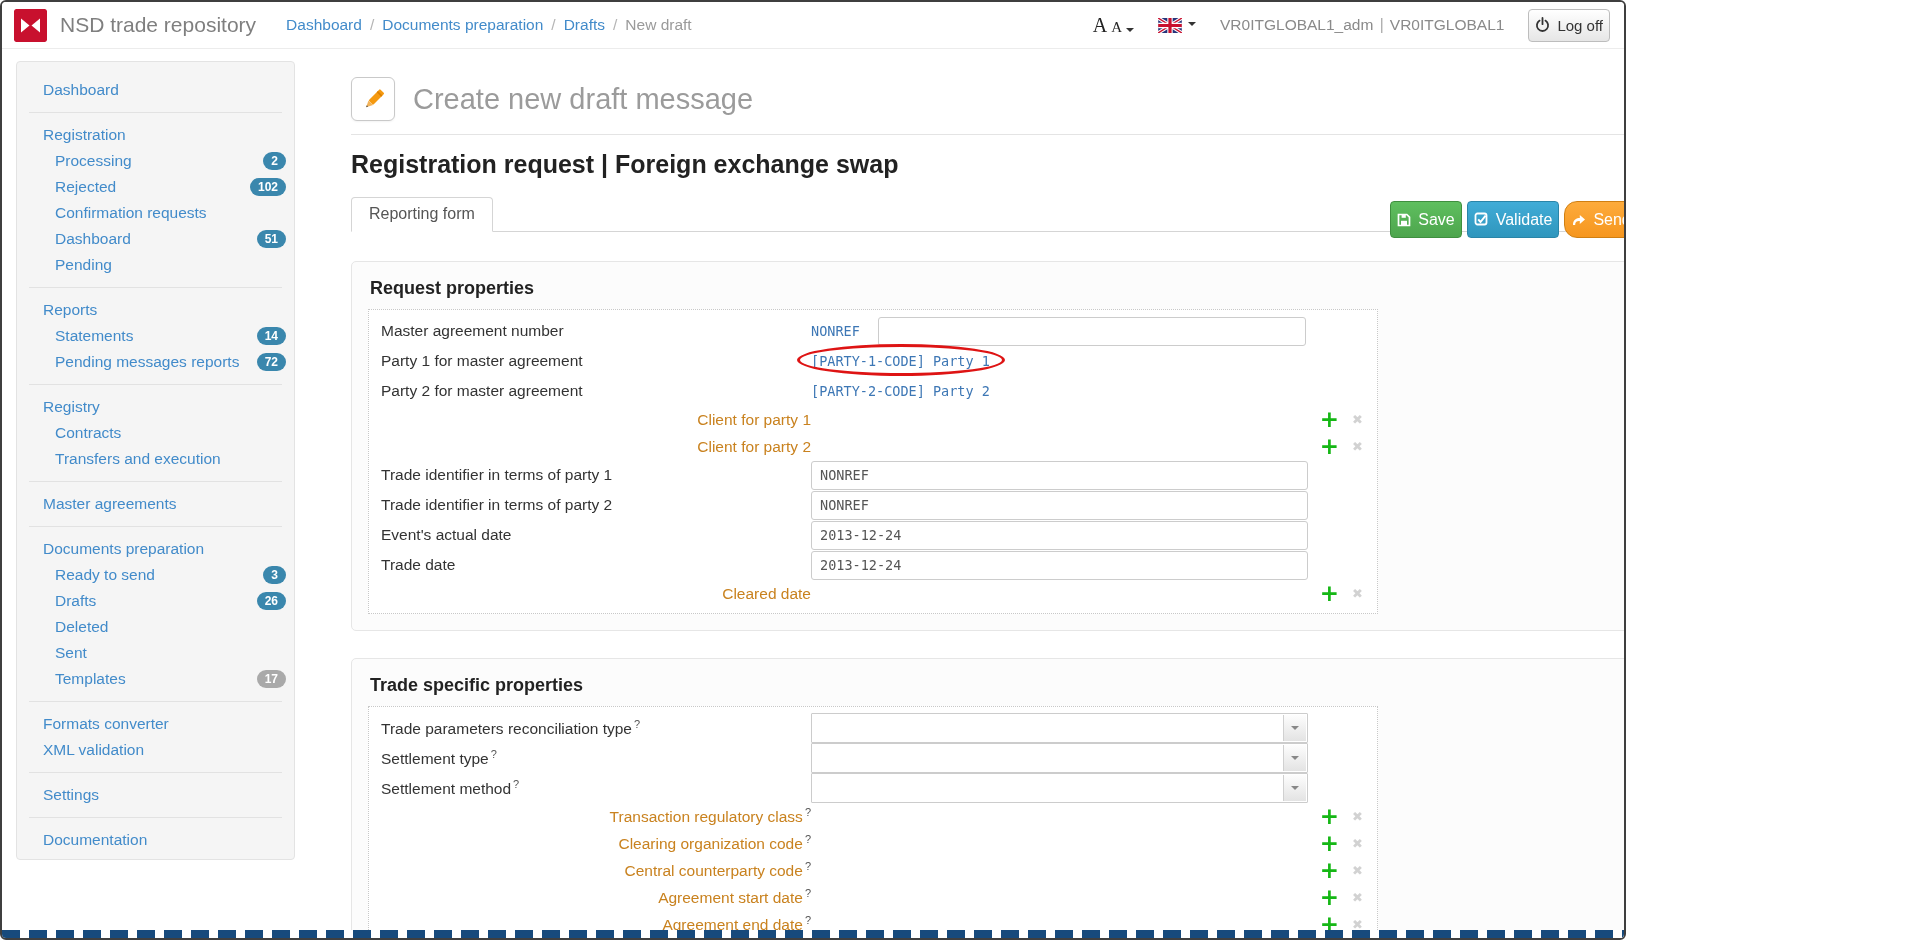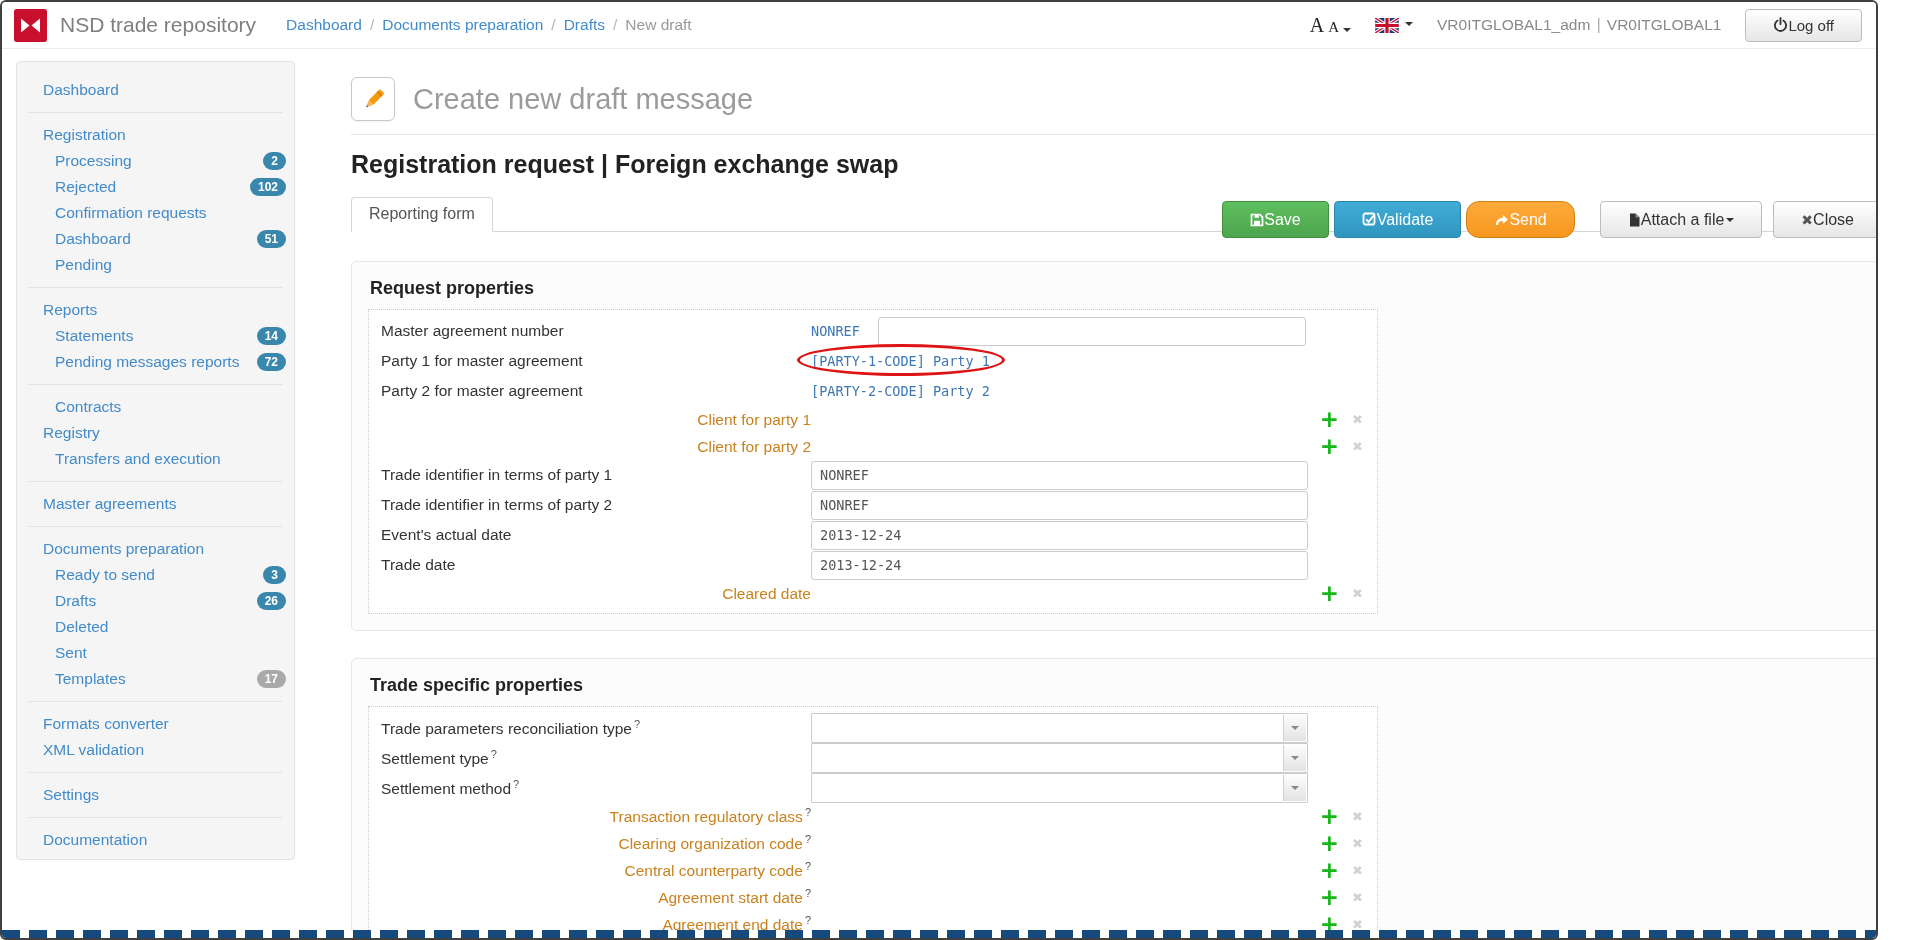--- a/index.html
+++ b/index.html
@@ -1,36 +1,36 @@
 <!DOCTYPE html>
 <html><head>
 <meta charset="utf-8">
 <style>
   html,body{margin:0;padding:0;background:#fff;}
   *{box-sizing:border-box;}
   body{font-family:"Liberation Sans", sans-serif;width:1906px;height:940px;}
-  .frame{position:relative;width:1878px;height:940px;border:2px solid #3f3f3f;border-radius:6px;overflow:hidden;background:#fff;}
+  .frame{position:relative;width:1626px;height:940px;border:2px solid #3f3f3f;border-radius:6px;overflow:hidden;background:#fff;}
 
   
   .topbar{display:flex;align-items:center;height:47px;padding:0 14px 0 12px;background:#fff;border-bottom:1px solid #ececec;}
   .logo{width:33px;height:33px;border-radius:2px;flex:none;}
   .app-title{font-size:21px;color:#7f7f7f;margin:0 30px 0 13px;white-space:nowrap;}
   .crumbs{display:flex;align-items:center;font-size:15.5px;gap:8px;}
   .crumbs .bc-link{color:#428bca;cursor:pointer;}
   .crumbs .bc-sep{color:#b5b5b5;}
   .crumbs .bc-cur{color:#9a9a9a;}
   .top-right{margin-left:auto;display:flex;align-items:center;gap:24px;}
   .fontsize{display:flex;align-items:flex-end;gap:4px;color:#222;cursor:pointer;font-family:"Liberation Serif",serif;}
   .fontsize .a-big{font-size:20px;line-height:1;}
   .fontsize .a-small{font-size:15px;line-height:1.1;}
   .caret{display:inline-block;width:0;height:0;border-left:4px solid transparent;border-right:4px solid transparent;border-top:4px solid #333;margin-bottom:3px;}
   .lang{display:flex;align-items:center;gap:6px;cursor:pointer;}
   .user-box{display:flex;align-items:center;font-size:15.5px;color:#8a8a8a;gap:6px;white-space:nowrap;}
   .user-box .u-sep{color:#b0b0b0;font-size:17px;}
-  .btn{display:inline-flex;align-items:center;height:37px;padding:0 27px;border-radius:4px;font-size:16px;border:1px solid #bdbdbd;cursor:pointer;white-space:nowrap;}
+  .btn{display:inline-flex;align-items:center;gap:7px;height:37px;padding:0 6px;border-radius:4px;font-size:16px;border:1px solid #bdbdbd;cursor:pointer;white-space:nowrap;}
   .btn-light{background:linear-gradient(#ffffff,#e6e6e6);border-color:#bdbdbd;color:#333;}
   .logoff{height:33px;font-size:15px;}
 
   
   .sidebar{position:absolute;left:14px;top:59px;width:279px;height:799px;background:#f5f5f5;border:1px solid #e3e3e3;border-radius:4px;padding:15px 0 10px;}
   .sb-item{display:flex;align-items:center;height:26px;padding:0 8px 0 26px;font-size:15.5px;color:#428bca;cursor:pointer;}
   .sb-item.sub{padding-left:38px;}
   .sb-badge{margin-left:auto;background:#3a87ad;color:#fff;font-size:12px;font-weight:bold;padding:2px 8px;border-radius:10px;line-height:1.2;}
   .sb-badge.gray{background:#a9a9a9;}
   .sb-div{border-top:1px solid #e2e2e2;margin:9px 12px;}
@@ -162,25 +162,25 @@
       </div>
       <div class="sb-item sub">
         <span>Statements</span>
         <span class="sb-badge">14</span>
       </div>
       <div class="sb-item sub">
         <span>Pending messages reports</span>
         <span class="sb-badge">72</span>
       </div>
       <div class="sb-div"></div>
+      <div class="sb-item">
+        <span>Registry</span>
+      </div>
       <div class="sb-item sub">
         <span>Contracts</span>
-      </div>
-      <div class="sb-item">
-        <span>Registry</span>
       </div>
       <div class="sb-item sub">
         <span>Transfers and execution</span>
       </div>
       <div class="sb-div"></div>
       <div class="sb-item">
         <span>Master agreements</span>
       </div>
       <div class="sb-div"></div>
       <div class="sb-item">

